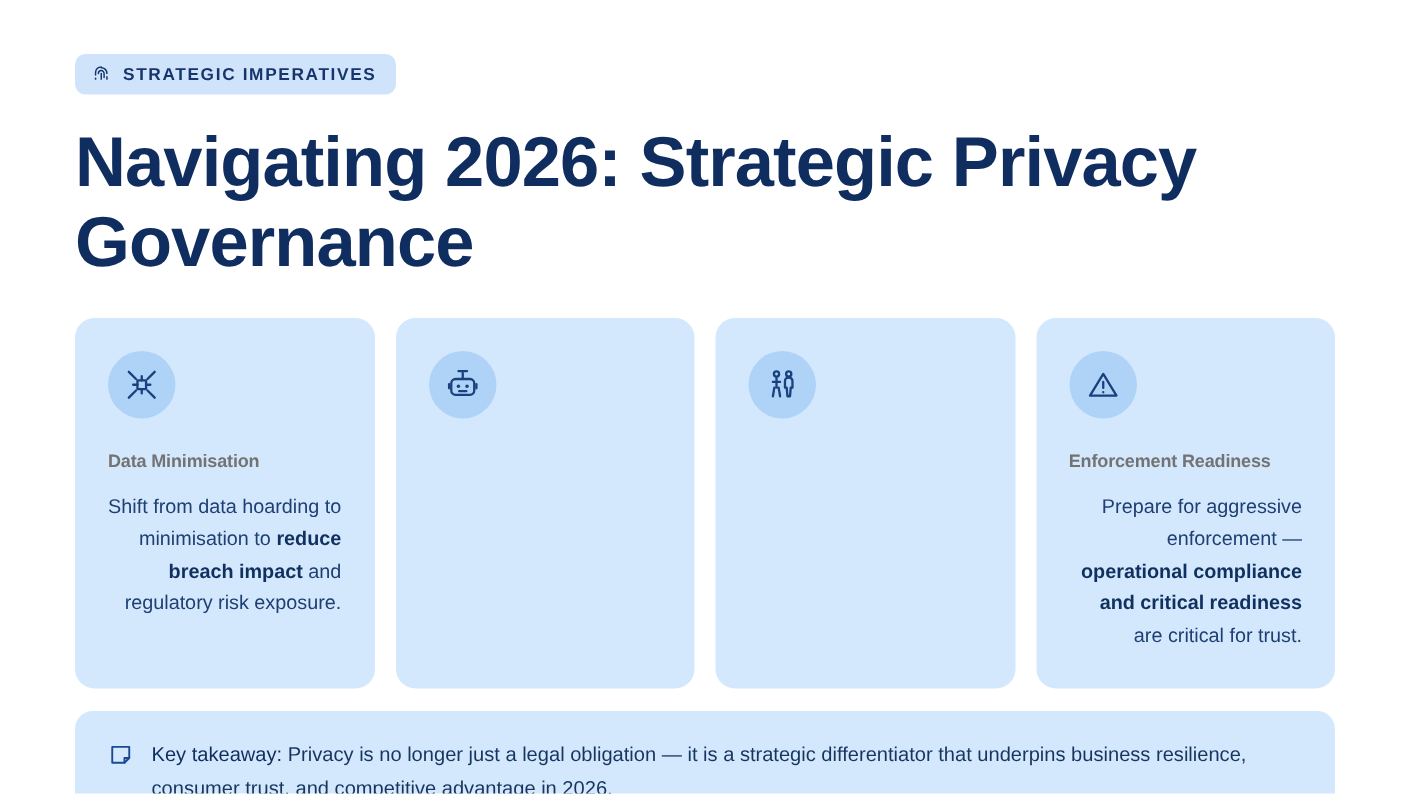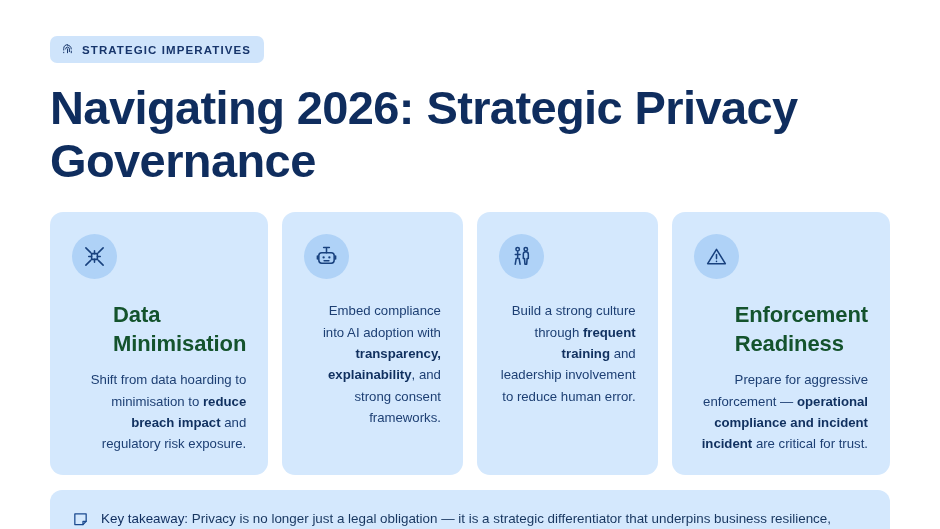--- a/index.html
+++ b/index.html
@@ -71,27 +71,26 @@
     height: 45px;
     border-radius: 50%;
     background: #afd2f7;
     display: flex;
     align-items: center;
     justify-content: center;
     color: #18417e;
     margin-bottom: 21px;
   }
   .card-title {
-    font-size: 22px;
-    font-weight: 700;
-    color: #14532d;
+    font-size: 12px;
+    font-weight: 700;
+    color: #737373;
     line-height: 1.32;
     margin-bottom: 11px;
     letter-spacing: -0.1px;
-    margin-left: 41px;
   }
   .card-body {
     font-size: 13.2px;
     line-height: 1.62;
     color: #1d3f73;
     text-align: right;
   }
   .card-body b {
     font-weight: 700;
     color: #10305f;
@@ -159,44 +158,42 @@
     <div class="card">
       <div class="card-icon">
         <svg width="23" height="23" viewBox="0 0 24 24" fill="none" stroke="currentColor" stroke-width="1.6" stroke-linecap="round" stroke-linejoin="round">
           <rect x="4" y="8" width="16" height="11" rx="3"></rect>
           <path d="M12 4v4M9 2.5h6"></path>
           <circle cx="9" cy="13" r="1.2" fill="currentColor" stroke="none"></circle>
           <circle cx="15" cy="13" r="1.2" fill="currentColor" stroke="none"></circle>
           <path d="M9.5 16.5h5M2.5 11.5v3M21.5 11.5v3"></path>
         </svg>
       </div>
-      <div class="card-body">Embed compliance into AI adoption with <b>transparency, explainability</b>, and strong consent frameworks.</div>
     </div>
 
     <div class="card">
       <div class="card-icon">
         <svg width="23" height="23" viewBox="0 0 24 24" fill="none" stroke="currentColor" stroke-width="1.6" stroke-linecap="round" stroke-linejoin="round">
           <circle cx="8" cy="4.5" r="1.8"></circle>
           <path d="M8 7v7M5.5 10h5M6.5 14l-1 6M9.5 14l1 6"></path>
           <circle cx="16.5" cy="4.5" r="1.8"></circle>
           <path d="M16.5 7c-1.7 0-2.6 1-2.6 2.6V14h1.2l.5 6h1.8l.5-6h1.2V9.6C19.1 8 18.2 7 16.5 7z"></path>
         </svg>
       </div>
-      <div class="card-body">Build a strong culture through <b>frequent training</b> and leadership involvement to reduce human error.</div>
     </div>
 
     <div class="card">
       <div class="card-icon">
         <svg width="23" height="23" viewBox="0 0 24 24" fill="none" stroke="currentColor" stroke-width="1.6" stroke-linecap="round" stroke-linejoin="round">
           <path d="M12 4.5 2.8 19.5h18.4z"></path>
           <path d="M12 10v4.2M12 17.1v.1"></path>
         </svg>
       </div>
       <div class="card-title">Enforcement Readiness</div>
-      <div class="card-body">Prepare for aggressive enforcement — <b>operational compliance and incident incident</b> are critical for trust.</div>
+      <div class="card-body">Prepare for aggressive enforcement — <b>operational compliance and critical readiness</b> are critical for trust.</div>
     </div>
 
   </div>
 
   <div class="takeaway">
     <span class="ico">
       <svg width="17" height="17" viewBox="0 0 24 24" fill="none" stroke="currentColor" stroke-width="1.8" stroke-linecap="round" stroke-linejoin="round">
         <path d="M4 5.5h16v10.5l-4.5 4.5H4z"></path>
         <path d="M20 16h-4.5v4.5"></path>
       </svg>

